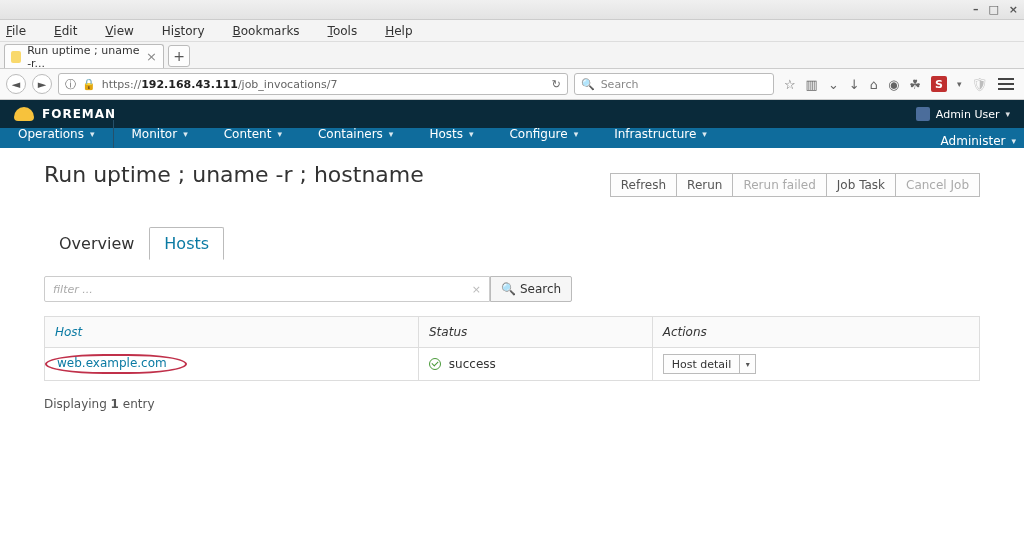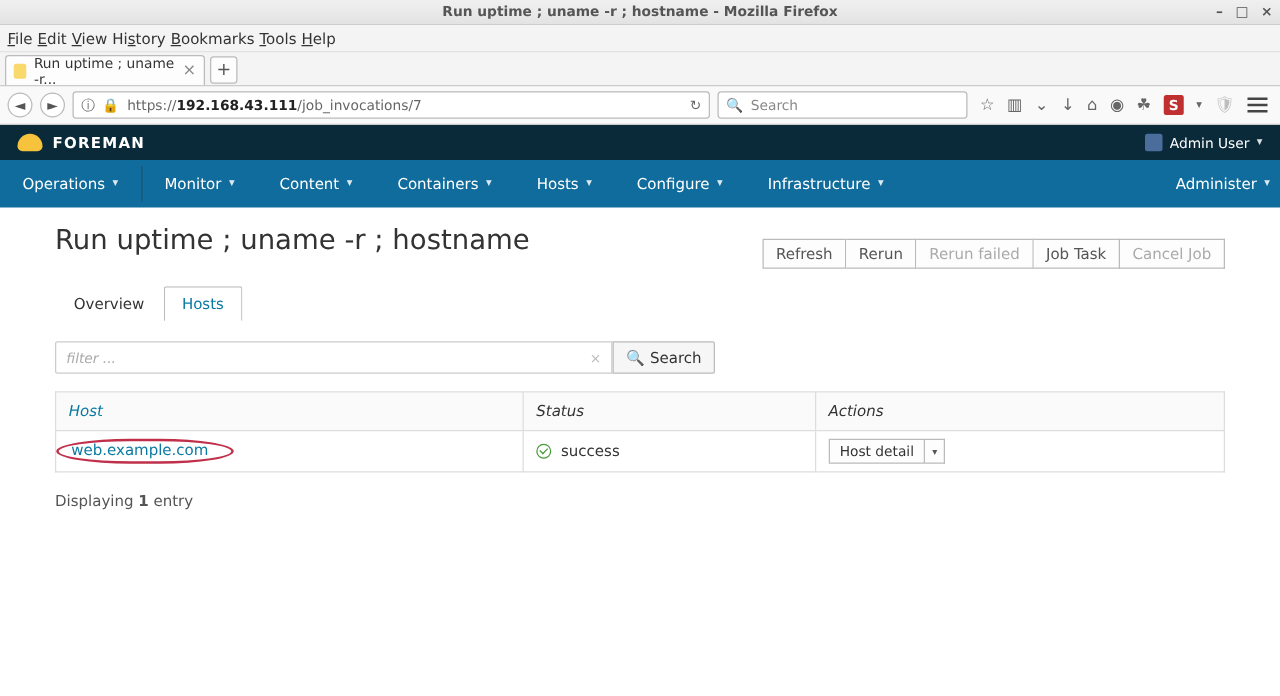--- a/index.html
+++ b/index.html
@@ -2,21 +2,21 @@
 <html><head>
 <meta charset="utf-8">
 <style>
 * { margin: 0; padding: 0; box-sizing: border-box; font-family: "DejaVu Sans", Arial, sans-serif; }
 body { font-size: 12px; background: #fff; color: #333; }
 
 .win-title { background: linear-gradient(#f0f0f0,#e3e3e3); height:20px; display:flex; align-items:center; justify-content:center; border-bottom:1px solid #ccc; position:relative; }
 .win-title span { font-size:11px; font-weight:bold; color:#555; }
 .win-controls { position:absolute; right:6px; top:3px; display:flex; gap:10px; color:#555; font-size:10px; }
 
-.menubar { background:#f4f4f4; height:22px; display:flex; align-items:center; padding:0 6px; gap:4px; border-bottom:1px solid #ddd; }
+.menubar { background:#f4f4f4; height:22px; display:flex; align-items:center; padding:0 6px; gap:28px; border-bottom:1px solid #ddd; }
 .menubar span { font-size:12px; color:#333; }
 .menubar span u { text-decoration:underline; }
 
 .tabbar { background:#f4f4f4; height:26px; display:flex; align-items:flex-end; padding:2px 4px 0 4px; gap:4px; }
 .browser-tab { background:#fdfdfd; border:1px solid #bbb; border-bottom:none; border-radius:3px 3px 0 0; height:24px; width:160px; display:flex; align-items:center; padding:0 6px; gap:6px; font-size:11px; color:#333; }
 .tab-fav { width:12px; height:12px; background:#f9d96c; border-radius:2px; }
 .tab-close { margin-left:auto; color:#888; font-size:13px; }
 .newtab { width:22px; height:22px; border:1px solid #bbb; border-radius:3px; background:#fdfdfd; display:flex; align-items:center; justify-content:center; font-size:14px; color:#555; margin-bottom:1px; }
 
 .urlbar { background:#f9f9f9; border-top:1px solid #ccc; border-bottom:1px solid #ccc; height:32px; display:flex; align-items:center; padding:0 6px; gap:6px; }
@@ -29,37 +29,37 @@
 .s-badge { background:#c03030; color:#fff; font-weight:bold; width:16px; height:16px; display:flex; align-items:center; justify-content:center; border-radius:2px; font-size:11px; }
 .burger { display:flex; flex-direction:column; gap:3px; width:16px; }
 .burger div { height:2px; background:#444; }
 
 .brandbar { background:#0a2a3a; color:#fff; height:28px; display:flex; align-items:center; padding:0 14px; }
 .brand-logo { display:flex; align-items:center; gap:8px; font-weight:bold; font-size:12px; letter-spacing:1px; }
 .helmet { width:20px; height:14px; background:#f7c23c; border-radius:10px 10px 4px 4px; position:relative; }
 .userbox { margin-left:auto; display:flex; align-items:center; gap:6px; font-size:11px; }
 .user-icon { width:14px; height:14px; background:#4b6d9b; border-radius:2px; }
 
-.navbar { background:#0f6c9c; color:#fff; height:38px; display:flex; align-items:center; }
+.navbar { background:#0f6c9c; color:#fff; height:20px; display:flex; align-items:flex-end; }
 .nav-item { padding:0 18px; height:28px; display:flex; align-items:center; gap:6px; font-size:12px; }
 .nav-item.sep { border-right:1px solid #25506a; }
 .caret { font-size:9px; opacity:0.85; }
 .nav-admin { margin-left:auto; padding-right:8px; display:flex; align-items:center; gap:6px; font-size:12px; }
 
 .content { padding:14px 44px 20px 44px; }
 .page-h1 { font-size:22px; font-weight:normal; color:#333; margin-bottom:14px; }
 .watermark { text-align:center; color:#b33845; font-size:13px; margin-bottom:4px; }
 
 .action-row { display:flex; justify-content:flex-end; gap:0; margin-top:-28px; margin-bottom:14px; }
 .action-btn { border:1px solid #bbb; background:#fdfdfd; height:24px; padding:0 10px; font-size:12px; color:#555; display:flex; align-items:center; }
 .action-btn + .action-btn { border-left:none; }
 .action-btn.disabled { color:#aaa; }
 
 .tabs { display:flex; gap:0; }
-.tab { padding:6px 14px; font-size:12px; color:#333; border:1px solid transparent; }
+.tab { padding:6px 14px; font-size:16px; color:#333; border:1px solid transparent;margin-top:16px; }
 .tab.active { border:1px solid #bbb; border-bottom-color:#fff; border-radius:2px 2px 0 0; color:#0a7aa3; background:#fff; }
 
 .filter-row { display:flex; gap:0; margin-top:16px; }
 .filter-input { width:446px; height:26px; border:1px solid #ccc; border-radius:2px 0 0 2px; background:#fff; display:flex; align-items:center; padding:0 8px; font-size:11px; color:#aaa; font-style:italic; position:relative; }
 .filter-input .x { margin-left:auto; font-style:normal; color:#bbb; }
 .search-btn { height:26px; border:1px solid #bbb; background:#f6f6f6; padding:0 10px; font-size:12px; display:flex; align-items:center; gap:4px; color:#333; border-radius:0 2px 2px 0; }
 
 table { width:100%; border-collapse:collapse; margin-top:14px; }
 th { text-align:left; font-weight:normal; font-size:12px; padding:8px 10px; border:1px solid #ddd; background:#fafafa; color:#333;font-style:italic; }
 th.sorted { color:#0a7aa3; }
@@ -71,21 +71,20 @@
 .row-action { display:inline-flex; align-items:center; }
 .row-action .main { border:1px solid #bbb; background:#fdfdfd; height:20px; padding:0 8px; font-size:11px; display:flex; align-items:center; }
 .row-action .drop { border:1px solid #bbb; border-left:none; background:#fdfdfd; height:20px; width:16px; display:flex; align-items:center; justify-content:center; font-size:8px; color:#555; }
 
 .display-info { margin-top:16px; font-size:12px; color:#555; }
 </style>
 </head>
 <body>
 
 <div class="win-title">
-  <span>Run uptime ; uname -r ; hostname - Mozilla Firefox</span>
   <div class="win-controls">
     <span>–</span>
     <span>□</span>
     <span>×</span>
   </div>
 </div>
 
 <div class="menubar">
   <span><u>F</u>ile</span>
   <span><u>E</u>dit</span>

